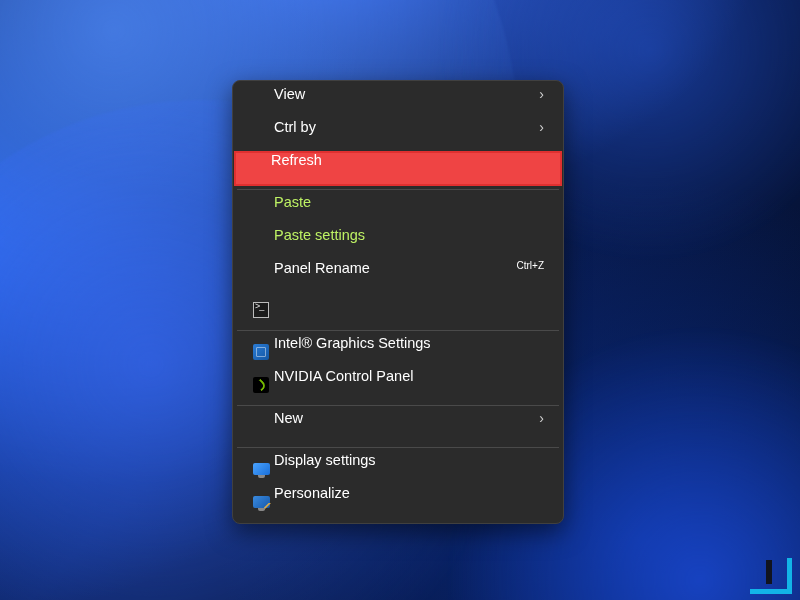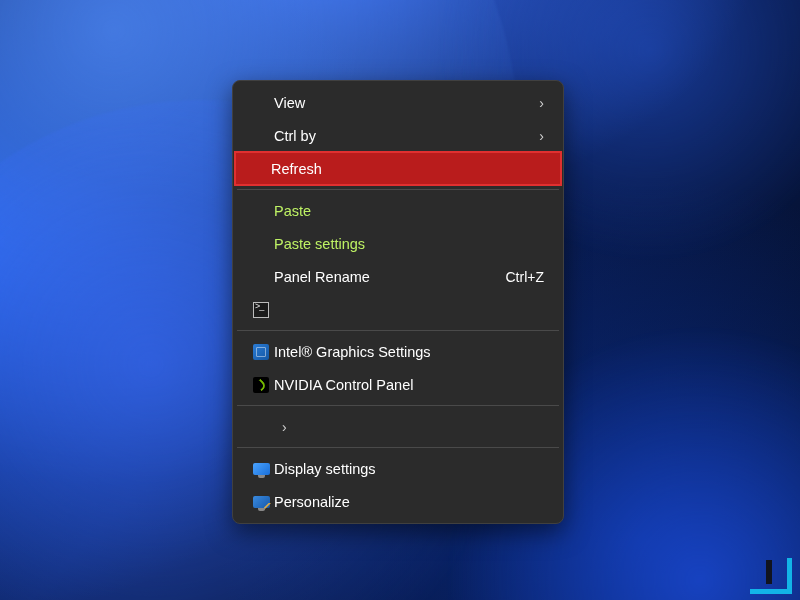--- a/index.html
+++ b/index.html
@@ -58,48 +58,47 @@
       background: #2b2b2b;
       border: 1px solid #404040;
       border-radius: 8px;
       padding: 5px 2px;
       box-shadow: 0 8px 24px rgba(0,0,0,0.5);
       font-size: 14.5px;
       color: #ffffff;
     }
     .menu-item {
       display: flex;
-      align-items: center;
       height: 33px;
       padding: 0 14px 0 10px;
       border-radius: 4px;
       margin: 0 3px;
       position: relative;
     }
     .menu-item.highlighted {
       outline: 2px solid #e03030;
       outline-offset: -1px;
       border-radius: 0;
-      background: #b91c1c;
+      background: #ef4444;
       margin: 0;
     }
     .icon-slot {
       width: 26px;
       display: flex;
       align-items: center;
       justify-content: center;
       flex-shrink: 0;
     }
     .menu-label {
       flex: 1;
       white-space: nowrap;
     }
     .menu-shortcut {
       color: #ffffff;
-      font-size: 14px;
+      font-size: 10px;
       margin-left: 8px;
     }
     .chevron {
       color: #cfcfcf;
       font-size: 14px;
       margin-left: 8px;
     }
     .menu-item.disabled .menu-label { color: #bef264; }
     .separator {
       height: 1px;
@@ -285,20 +284,21 @@
     <span class="icon-slot">
         <span class="ic ic-nvidia"></span>
       </span>
     <span class="menu-label">NVIDIA Control Panel</span>
   </div>
 
   <div class="separator"></div>
 
   <div class="menu-item">
     <span class="icon-slot"></span>
+    <span class="menu-label">New</span>
     <span class="chevron">›</span>
   </div>
 
   <div class="separator"></div>
 
   <div class="menu-item">
     <span class="icon-slot">
         <span class="ic ic-display"></span>
       </span>
     <span class="menu-label">Display settings</span>

